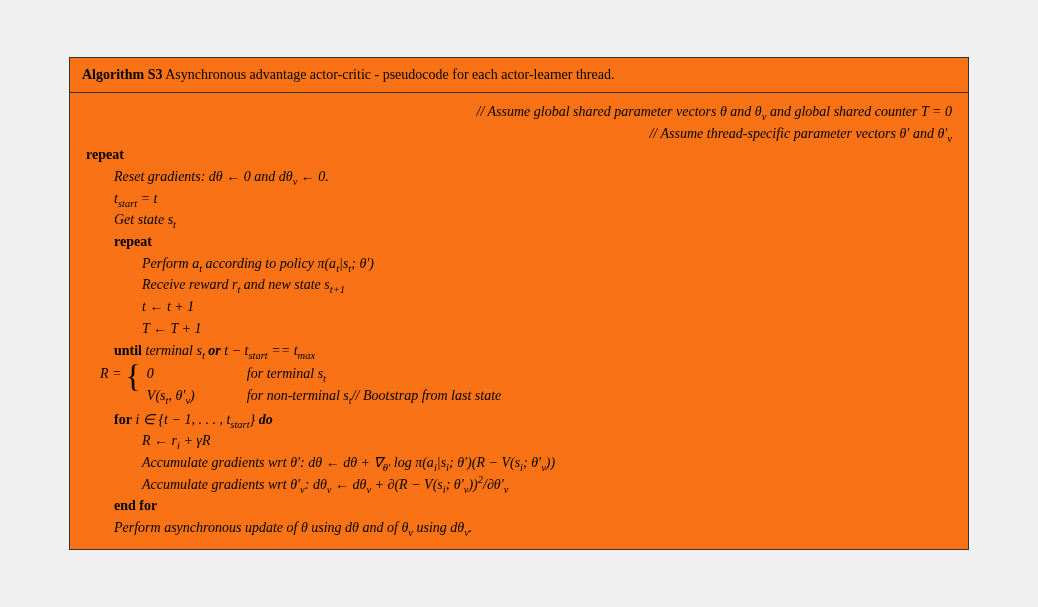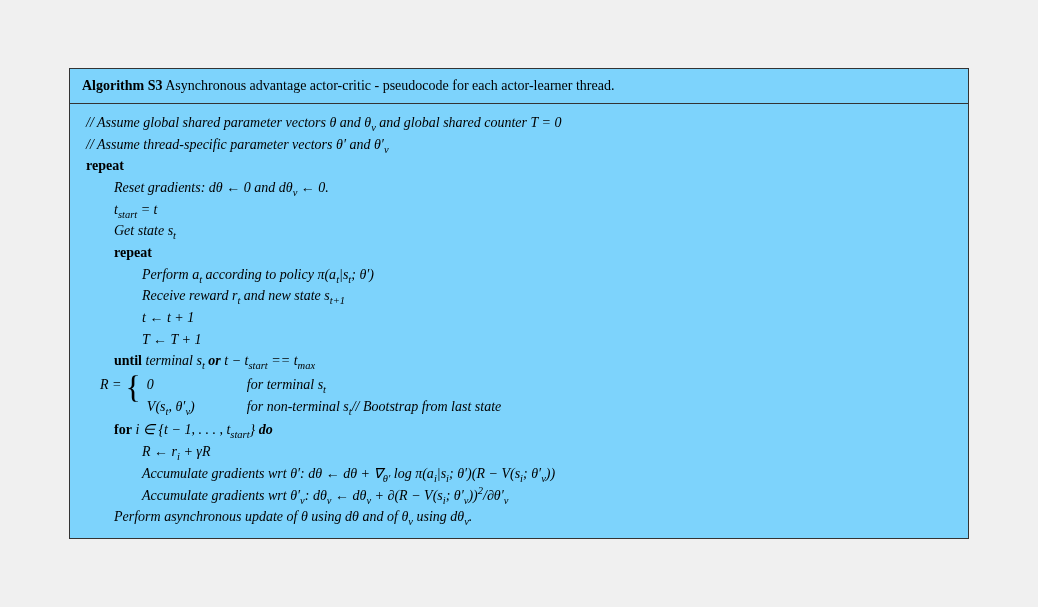--- a/index.html
+++ b/index.html
@@ -11,21 +11,21 @@
     body {
       background: #f0f0f0;
       display: flex;
       justify-content: center;
       align-items: center;
       min-height: 100vh;
       font-family: 'Times New Roman', Times, serif;
     }
 
     .algorithm-box {
-      background: #7dd3fc;
+      background: #f97316;
       border: 1.5px solid #333;
       width: 900px;
       padding: 0;
       font-size: 14px;
       line-height: 1.55;
     }
 
     .algo-header {
       border-bottom: 1.5px solid #333;
       padding: 6px 12px;
@@ -42,20 +42,21 @@
       font-family: 'Times New Roman', Times, serif;
     }
 
     .line {
       display: block;
       white-space: nowrap;
     }
 
     .italic-line {
       font-style: italic;
+      text-align: right;
     }
 
     .bold-kw {
       font-weight: bold;
     }
 
     .indent1 {
       padding-left: 28px;
     }
 
@@ -202,20 +203,23 @@
     </span>
 
     <span class="line indent2">
       <span class="math">Accumulate gradients wrt θ′: dθ ← dθ + ∇<sub>θ′</sub> log π(a<sub>i</sub>|s<sub>i</sub>; θ′)(R − V(s<sub>i</sub>; θ′<sub>v</sub>))</span>
     </span>
 
     <span class="line indent2">
       <span class="math">Accumulate gradients wrt θ′<sub>v</sub>: dθ<sub>v</sub> ← dθ<sub>v</sub> + ∂(R − V(s<sub>i</sub>; θ′<sub>v</sub>))<sup>2</sup>/∂θ′<sub>v</sub></span>
     </span>
 
+    <span class="line indent1">
+      <span class="bold-kw">end for</span>
+    </span>
 
     <span class="line indent1">
       <span class="math">Perform asynchronous update of θ using dθ and of θ<sub>v</sub> using dθ<sub>v</sub>.</span>
     </span>
 
 
   </div>
 </div>
 
 </body></html>

